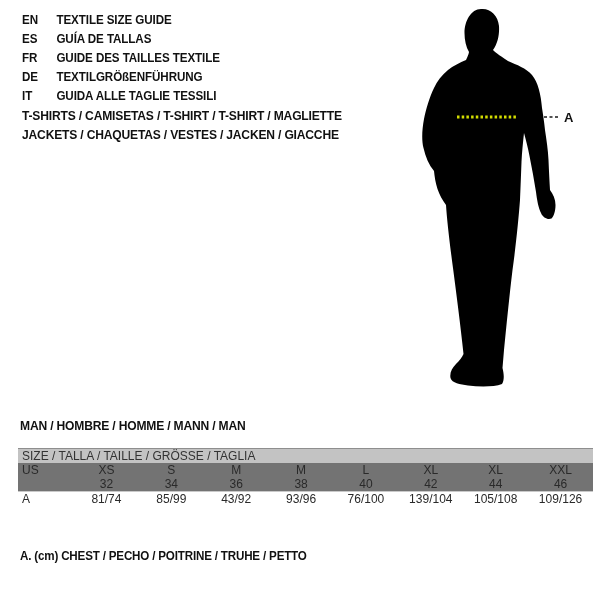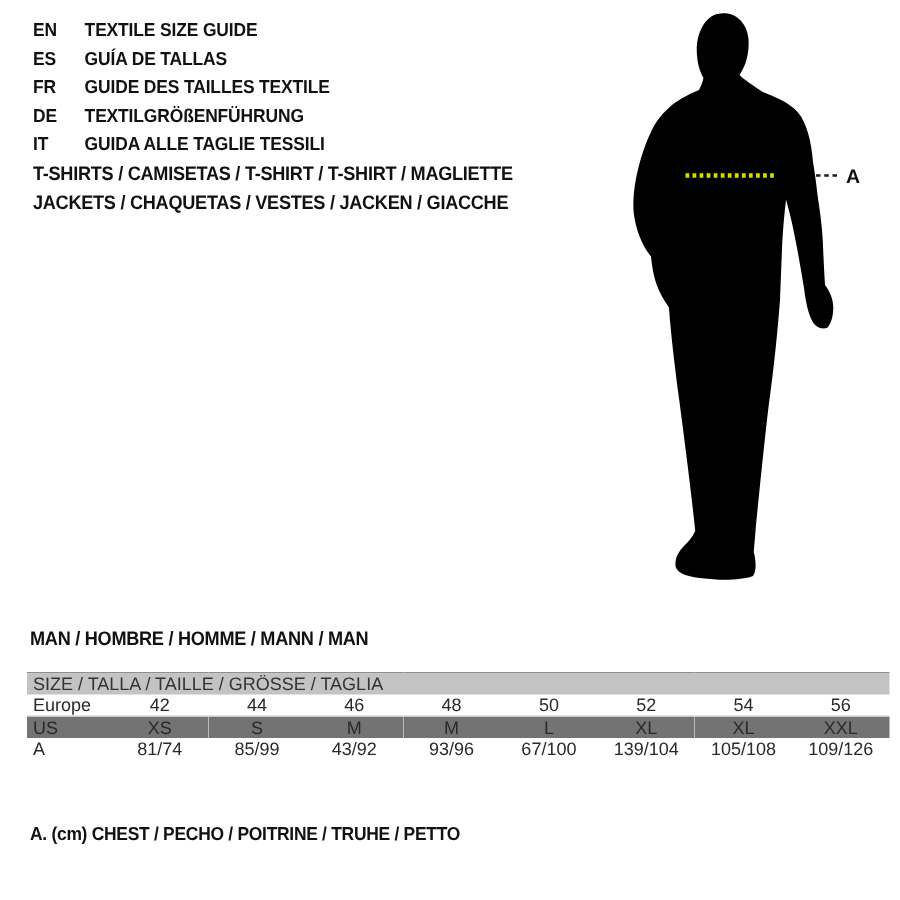--- a/index.html
+++ b/index.html
@@ -130,49 +130,49 @@
       <col>
       <col>
       <col>
   </colgroup>
   <thead>
     <tr>
       <td colspan="9">SIZE / TALLA / TAILLE / GRÖSSE / TAGLIA</td>
     </tr>
   </thead>
   <tbody>
-      <tr class="rule">
-        <td class="lbl">Europe</td>
-        <td>42</td>
-        <td>44</td>
-        <td>46</td>
-        <td>48</td>
-        <td>50</td>
-        <td>52</td>
-        <td>54</td>
-        <td>56</td>
-      </tr>
       <tr class="shade">
         <td class="lbl">US</td>
         <td>XS</td>
         <td>S</td>
         <td>M</td>
         <td>M</td>
         <td>L</td>
         <td>XL</td>
         <td>XL</td>
         <td>XXL</td>
       </tr>
+      <tr class="shade rule">
+        <td class="lbl"></td>
+        <td>32</td>
+        <td>34</td>
+        <td>36</td>
+        <td>38</td>
+        <td>40</td>
+        <td>42</td>
+        <td>44</td>
+        <td>46</td>
+      </tr>
       <tr>
         <td class="lbl">A</td>
         <td>81/74</td>
         <td>85/99</td>
         <td>43/92</td>
         <td>93/96</td>
-        <td>67/100</td>
+        <td>76/100</td>
         <td>139/104</td>
         <td>105/108</td>
         <td>109/126</td>
       </tr>
     </tbody>
 </table>
 
 <div class="note condensed">A. (cm) CHEST / PECHO / POITRINE / TRUHE / PETTO</div>
 
 </body></html>

